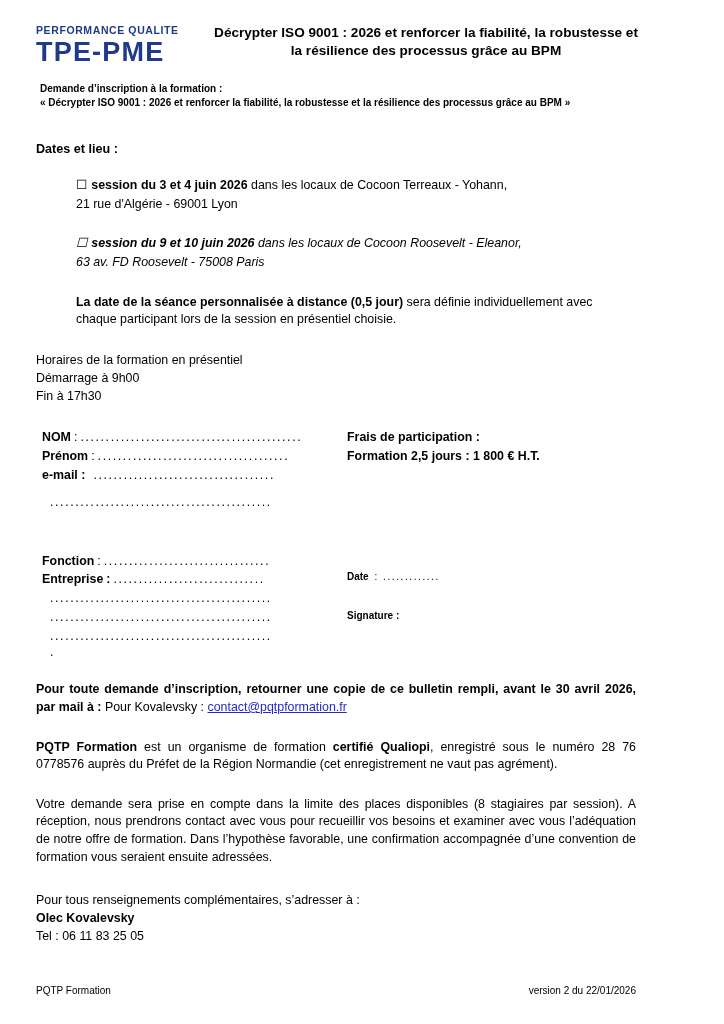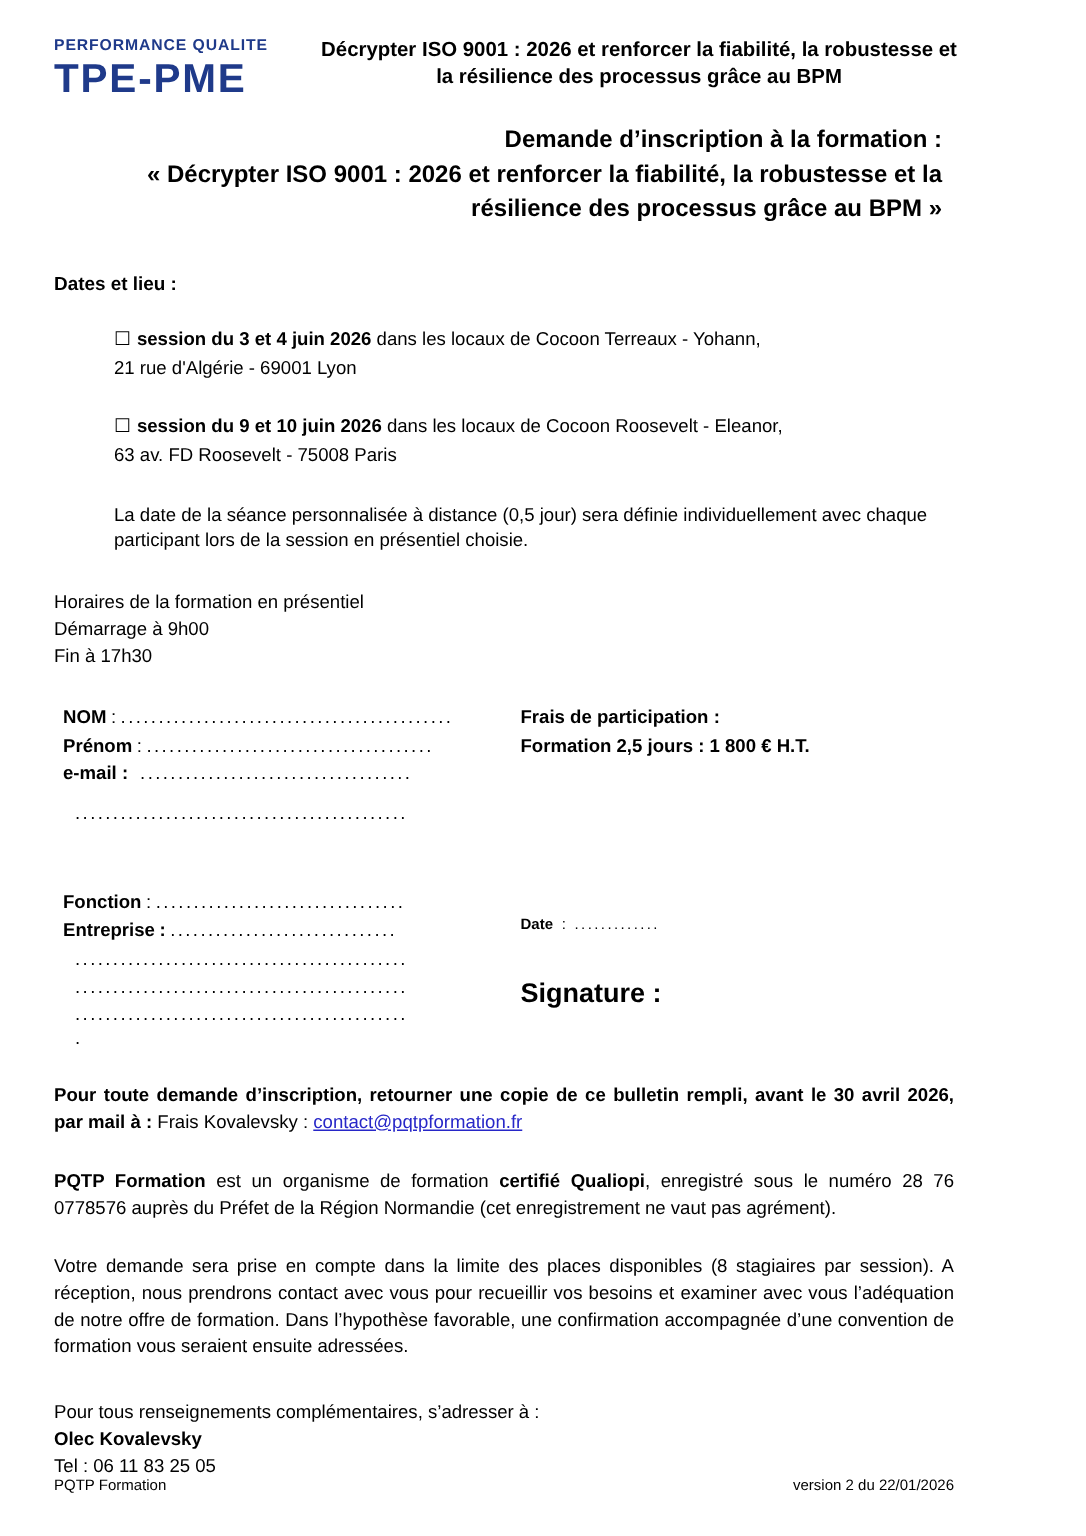--- a/index.html
+++ b/index.html
@@ -55,23 +55,23 @@
     flex: 1;
     text-align: center;
     font-weight: bold;
     font-size: 13.6px;
     line-height: 1.36;
     padding: 2px 4px 0 4px;
   }
 
   
   .subtitle {
-    text-align: right;
-    font-weight: bold;
-    font-size: 16px;
+    text-align: left;
+    font-weight: bold;
+    font-size: 10px;
     line-height: 1.45;
     margin: 16px 40px 0 40px;
   }
   .subtitle .line1 { display: block; }
   .subtitle .line2 { display: block; }
 
   
   .content {
     padding: 0 32px 0 36px;
     font-size: 12.4px;
@@ -81,36 +81,36 @@
   .section-label {
     font-weight: bold;
     font-size: 12.6px;
     margin-top: 30px;
   }
 
   .session-block {
     margin-left: 40px;
     margin-top: 19px;
   }
-  .session-block.second { margin-top: 22px; }
+  .session-block.second { margin-top: 22px; font-style: italic; }
   .session-line1 { font-size: 12.4px; }
   .session-line1 .cb {
     font-size: 12.6px;
     margin-right: 4px;
   }
   .session-line1 b { font-weight: bold; text-align: right; }
   .session-line2 { font-size: 12.4px; margin-top: 2px; }
 
   .perso-block {
     margin-left: 40px;
     margin-top: 23px;
     font-size: 12.4px;
     line-height: 1.38;
   }
-  .perso-block b { font-weight: normal; }
+  .perso-block b { font-weight: bold; }
 
   .horaires {
     margin-top: 24px;
     font-size: 12.4px;
     line-height: 1.45;
   }
 
   
   .form-area {
     margin-top: 22px;
@@ -177,21 +177,21 @@
     font-weight: bold;
     font-size: 10px;
     white-space: nowrap;
   }
   .date-row .dseq {
     font-weight: normal;
     letter-spacing: 1.6px;
   }
   .sig-row {
     font-weight: bold;
-    font-size: 18px;
+    font-size: 10px;
     margin-top: 26px;
   }
 
   
   .para {
     margin-top: 22px;
     font-size: 12.4px;
     line-height: 1.42;
     text-align: justify;
   }
@@ -336,21 +336,21 @@
         <div class="date-row">
           <span>Date</span>
           <span class="field-colon">:</span>
           <span class="dseq">.............</span>
         </div>
         <div class="sig-row">Signature :</div>
       </div>
     </div>
 
     <div class="para bold">
-      <span>Pour toute demande d’inscription, retourner une copie de ce bulletin rempli, avant le 30 avril 2026, par mail à</span><span> : </span><span style="font-weight:normal">Frais Kovalevsky :</span>
+      <span>Pour toute demande d’inscription, retourner une copie de ce bulletin rempli, avant le 30 avril 2026, par mail à</span><span> : </span><span style="font-weight:normal">Pour Kovalevsky :</span>
       <span class="maillink">contact@pqtpformation.fr</span>
     </div>
 
     <div class="para">
       <b>PQTP Formation</b><span> est un organisme de formation </span><b>certifié Qualiopi</b><span>, enregistré sous le numéro 28 76 0778576  auprès du Préfet de la Région Normandie (cet enregistrement ne vaut pas agrément).</span>
     </div>
 
     <div class="para">Votre demande sera prise en compte dans la limite des places disponibles (8 stagiaires par session). A réception, nous prendrons contact avec vous pour recueillir vos besoins et examiner avec vous l’adéquation de notre offre de formation. Dans l’hypothèse favorable, une confirmation accompagnée d’une convention de formation vous seraient ensuite adressées.</div>
 
     <div class="contact-block">

